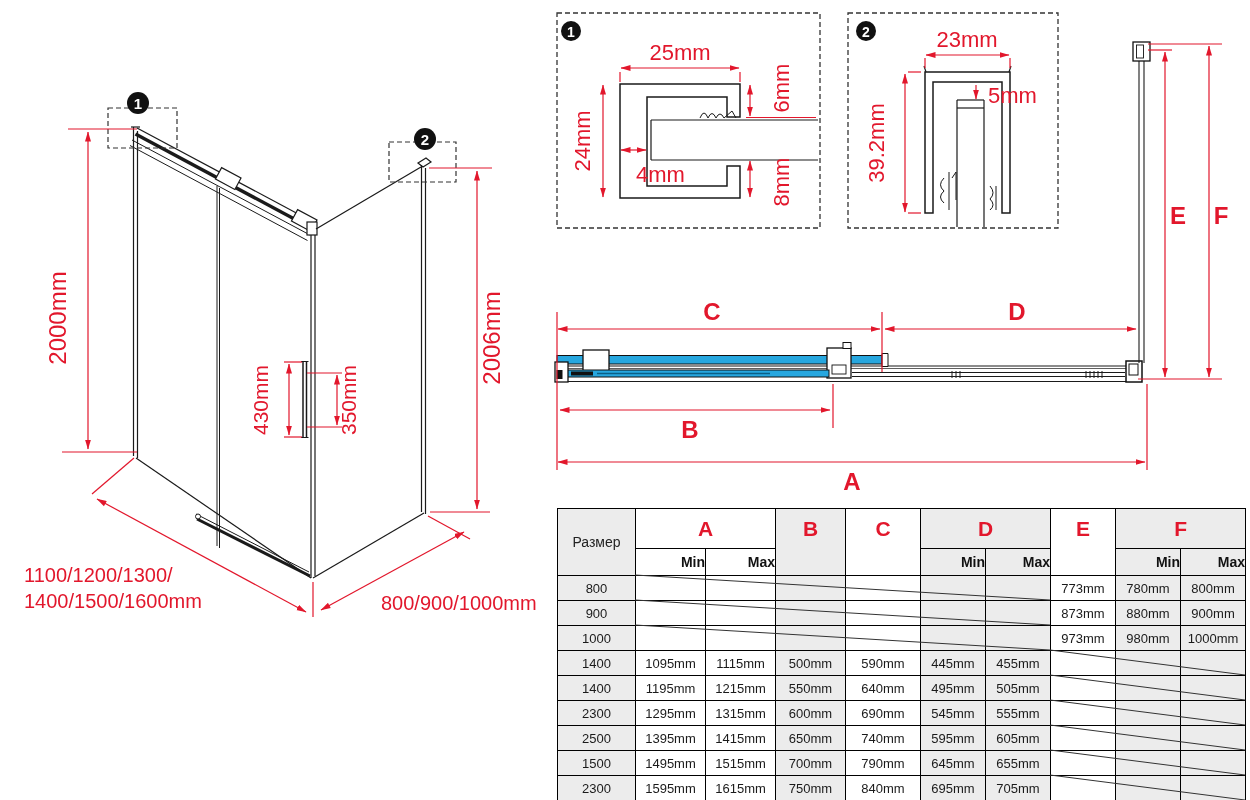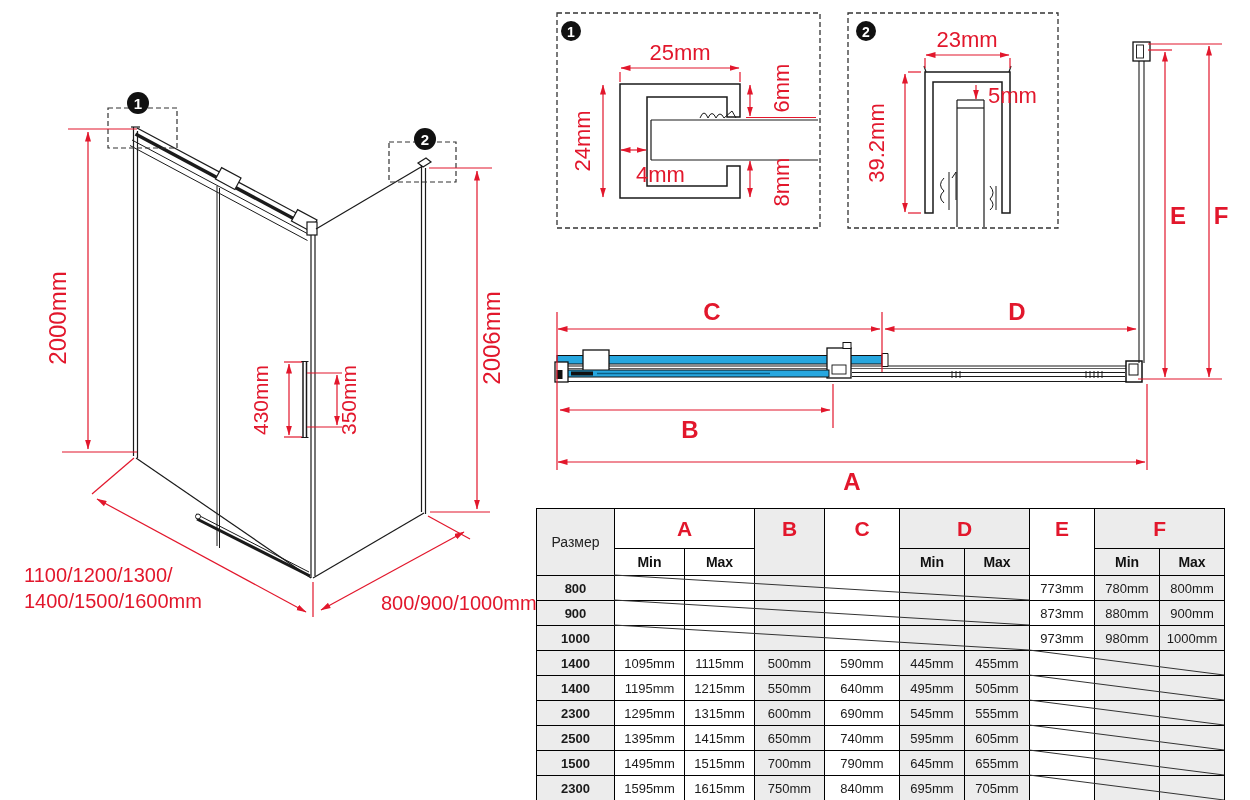--- a/index.html
+++ b/index.html
@@ -1,33 +1,33 @@
 <!DOCTYPE html>
 <html><head>
 <meta charset="utf-8">
 <style>
   html,body{margin:0;padding:0;background:#fff;}
   .canvas{position:relative;width:1250px;height:800px;background:#fff;overflow:hidden;
           font-family:"Liberation Sans",sans-serif;}
   svg text{font-family:"Liberation Sans",sans-serif;}
   .artwrap{position:absolute;left:0;top:0;}
   
-  .spec-table{position:absolute;left:536px;top:508px;width:688px;height:244px;}
+  .spec-table{position:absolute;left:557px;top:508px;width:688px;height:244px;}
   .spec-table table{border-collapse:collapse;table-layout:fixed;width:688px;}
   .spec-table td{border:1px solid #000;text-align:center;vertical-align:middle;
                  font-size:13px;color:#1a1a1a;padding:0;overflow:hidden;background:#fff;}
   .spec-table td.g{background:#ECECEC;}
   .spec-table tr.h1{height:40px;}
   .spec-table tr.h2{height:27px;}
   .spec-table tr.dr{height:25px;}
   .spec-table .hl{font-size:21px;font-weight:bold;color:#E2172C;}
   .spec-table .lhead{vertical-align:top;padding-top:8px;}
-  .spec-table .mm{font-size:14px;font-weight:bold;color:#111;}
+  .spec-table .mm{font-size:14px;font-weight:bold;color:#111;text-align:right;}
   .spec-table .szh{font-size:14px;color:#222;}
-  .spec-table .rl{font-size:13px;font-weight:bold;}
+  .spec-table .rl{font-size:13px;font-weight:normal;}
   .spec-table .ov{position:absolute;left:0;top:0;pointer-events:none;}
 </style>
 </head>
 <body>
 
 <div class="canvas">
 
   <div class="artwrap">
   <svg width="1250" height="800" viewBox="0 0 1250 800">
     <defs>

